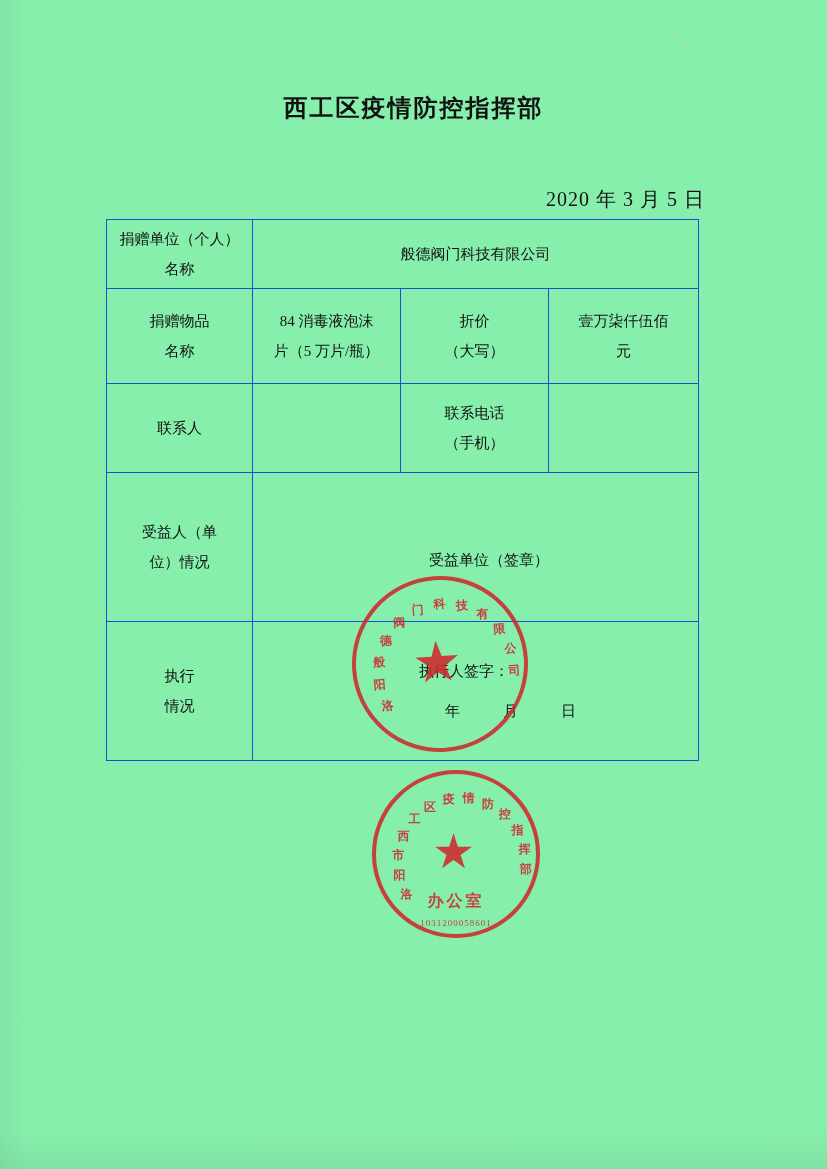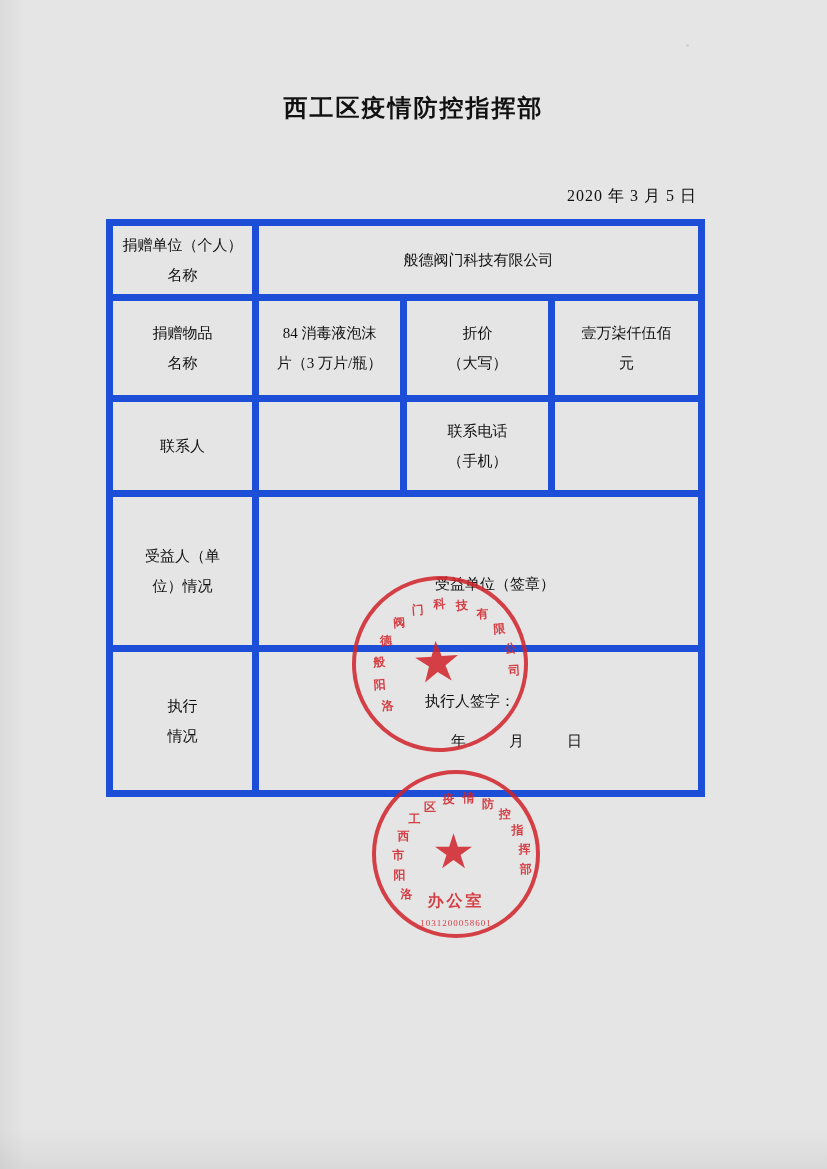--- a/index.html
+++ b/index.html
@@ -13,21 +13,21 @@
     font-family: "Liberation Serif", "DejaVu Serif", serif;
     color: #111111;
     position: relative;
     overflow: hidden;
   }
   .page {
     position: absolute;
     top: 0; left: 0;
     width: 827px;
     height: 1169px;
-    background: #e5e5e5;
+    background: #86efac;
   }
   
   .scan-shade-left {
     position: absolute;
     left: 0; top: 0;
     width: 26px; height: 1169px;
     background: linear-gradient(to right, rgba(0,0,0,0.045), rgba(0,0,0,0));
     pointer-events: none;
   }
   .scan-shade-bottom {
@@ -60,36 +60,36 @@
   .title-line2 {
     font-size: 24px;
     font-weight: bold;
     letter-spacing: 2px;
     line-height: 40px;
     margin-top: 6px;
   }
   .doc-date {
     position: absolute;
     top: 186px;
-    right: 130px;
-    font-size: 16px;
+    right: 122px;
+    font-size: 20px;
     letter-spacing: 1px;
     text-align: right;
   }
 
   table.form {
     position: absolute;
     top: 219px;
     left: 106px;
     width: 592px;
     border-collapse: collapse;
     table-layout: fixed;
   }
   table.form td {
-    border: 7px solid #1d4ed8;
+    border: 1px solid #1d4ed8;
     font-size: 15px;
     text-align: center;
     vertical-align: middle;
     padding: 4px 6px;
     line-height: 30px;
   }
   .c1 { width: 146px; }
   .c2 { width: 148px; }
   .c3 { width: 148px; }
   .c4 { width: 150px; }
@@ -257,21 +257,21 @@
         <td>捐赠单位（个人）名称</td>
         <td colspan="3">般德阀门科技有限公司</td>
       </tr>
       <tr class="row-h86">
         <td class="two-line">
           <div>捐赠物品</div>
           <div>名称</div>
         </td>
         <td class="item-name">
           <div>84 消毒液泡沫</div>
-          <div>片（3 万片/瓶）</div>
+          <div>片（5 万片/瓶）</div>
         </td>
         <td class="two-line">
           <div>折价</div>
           <div>（大写）</div>
         </td>
         <td class="amount-cell">
           <div>壹万柒仟伍佰</div>
           <div>元</div>
         </td>
       </tr>

